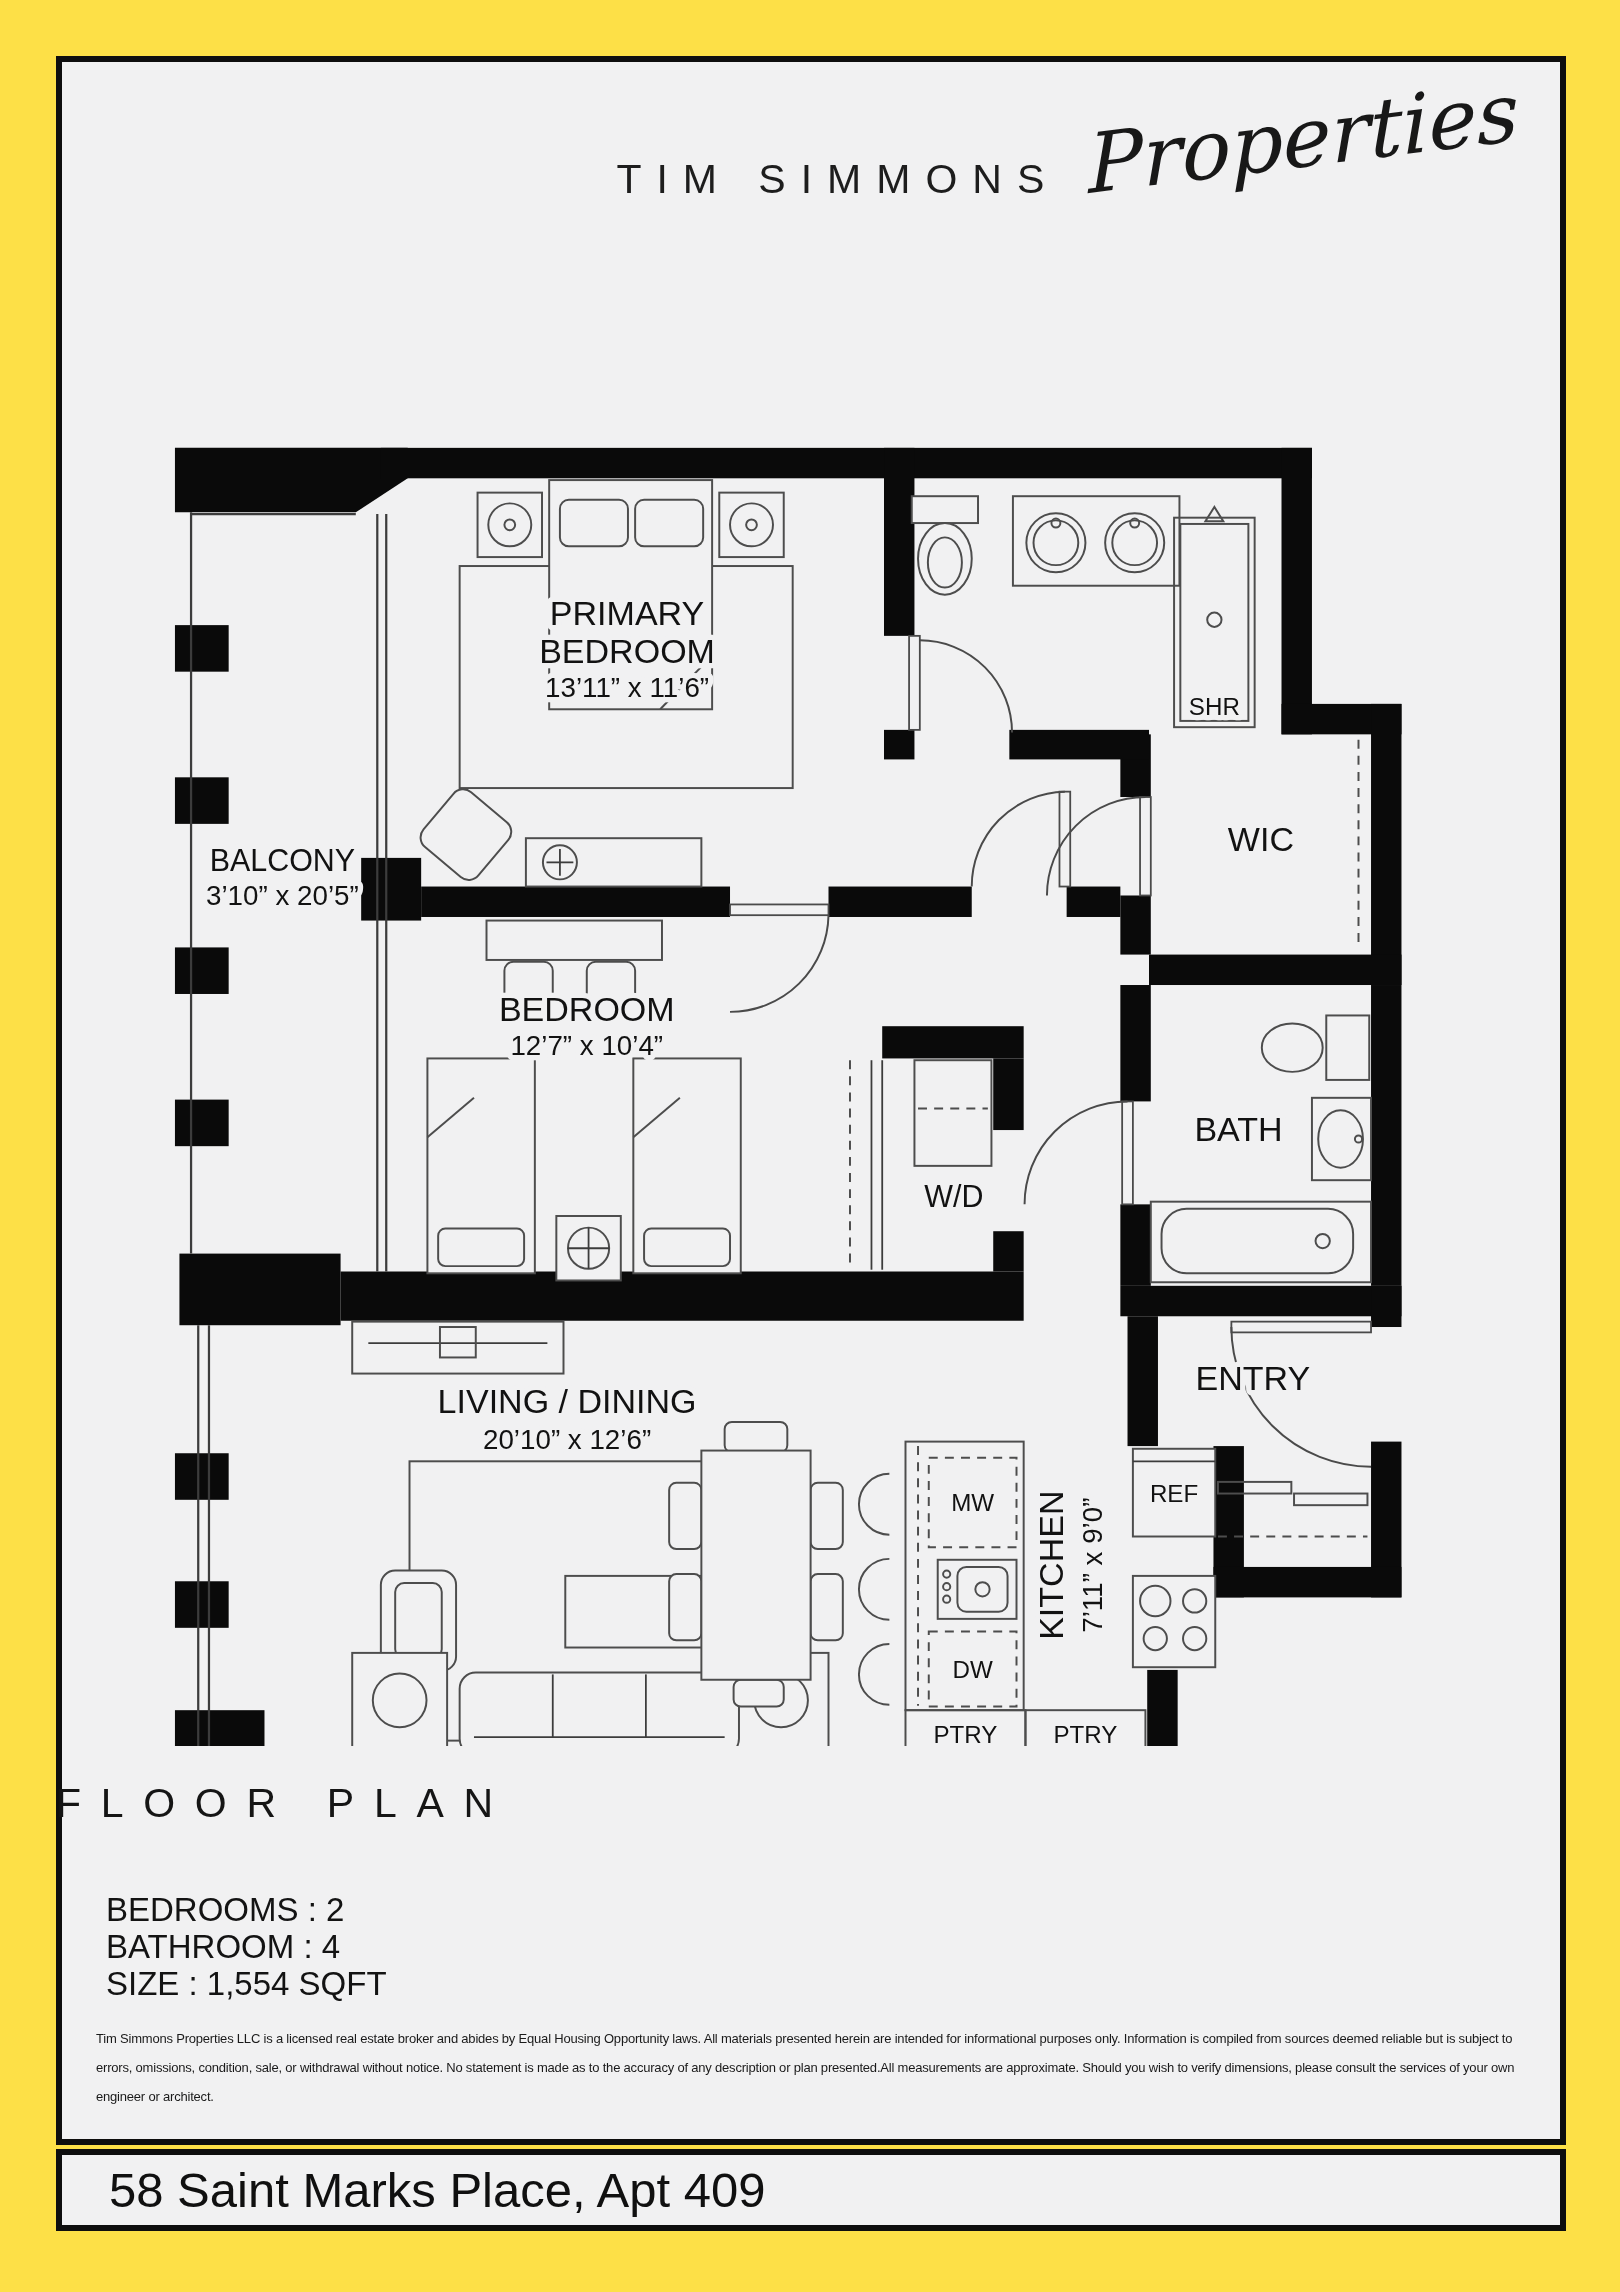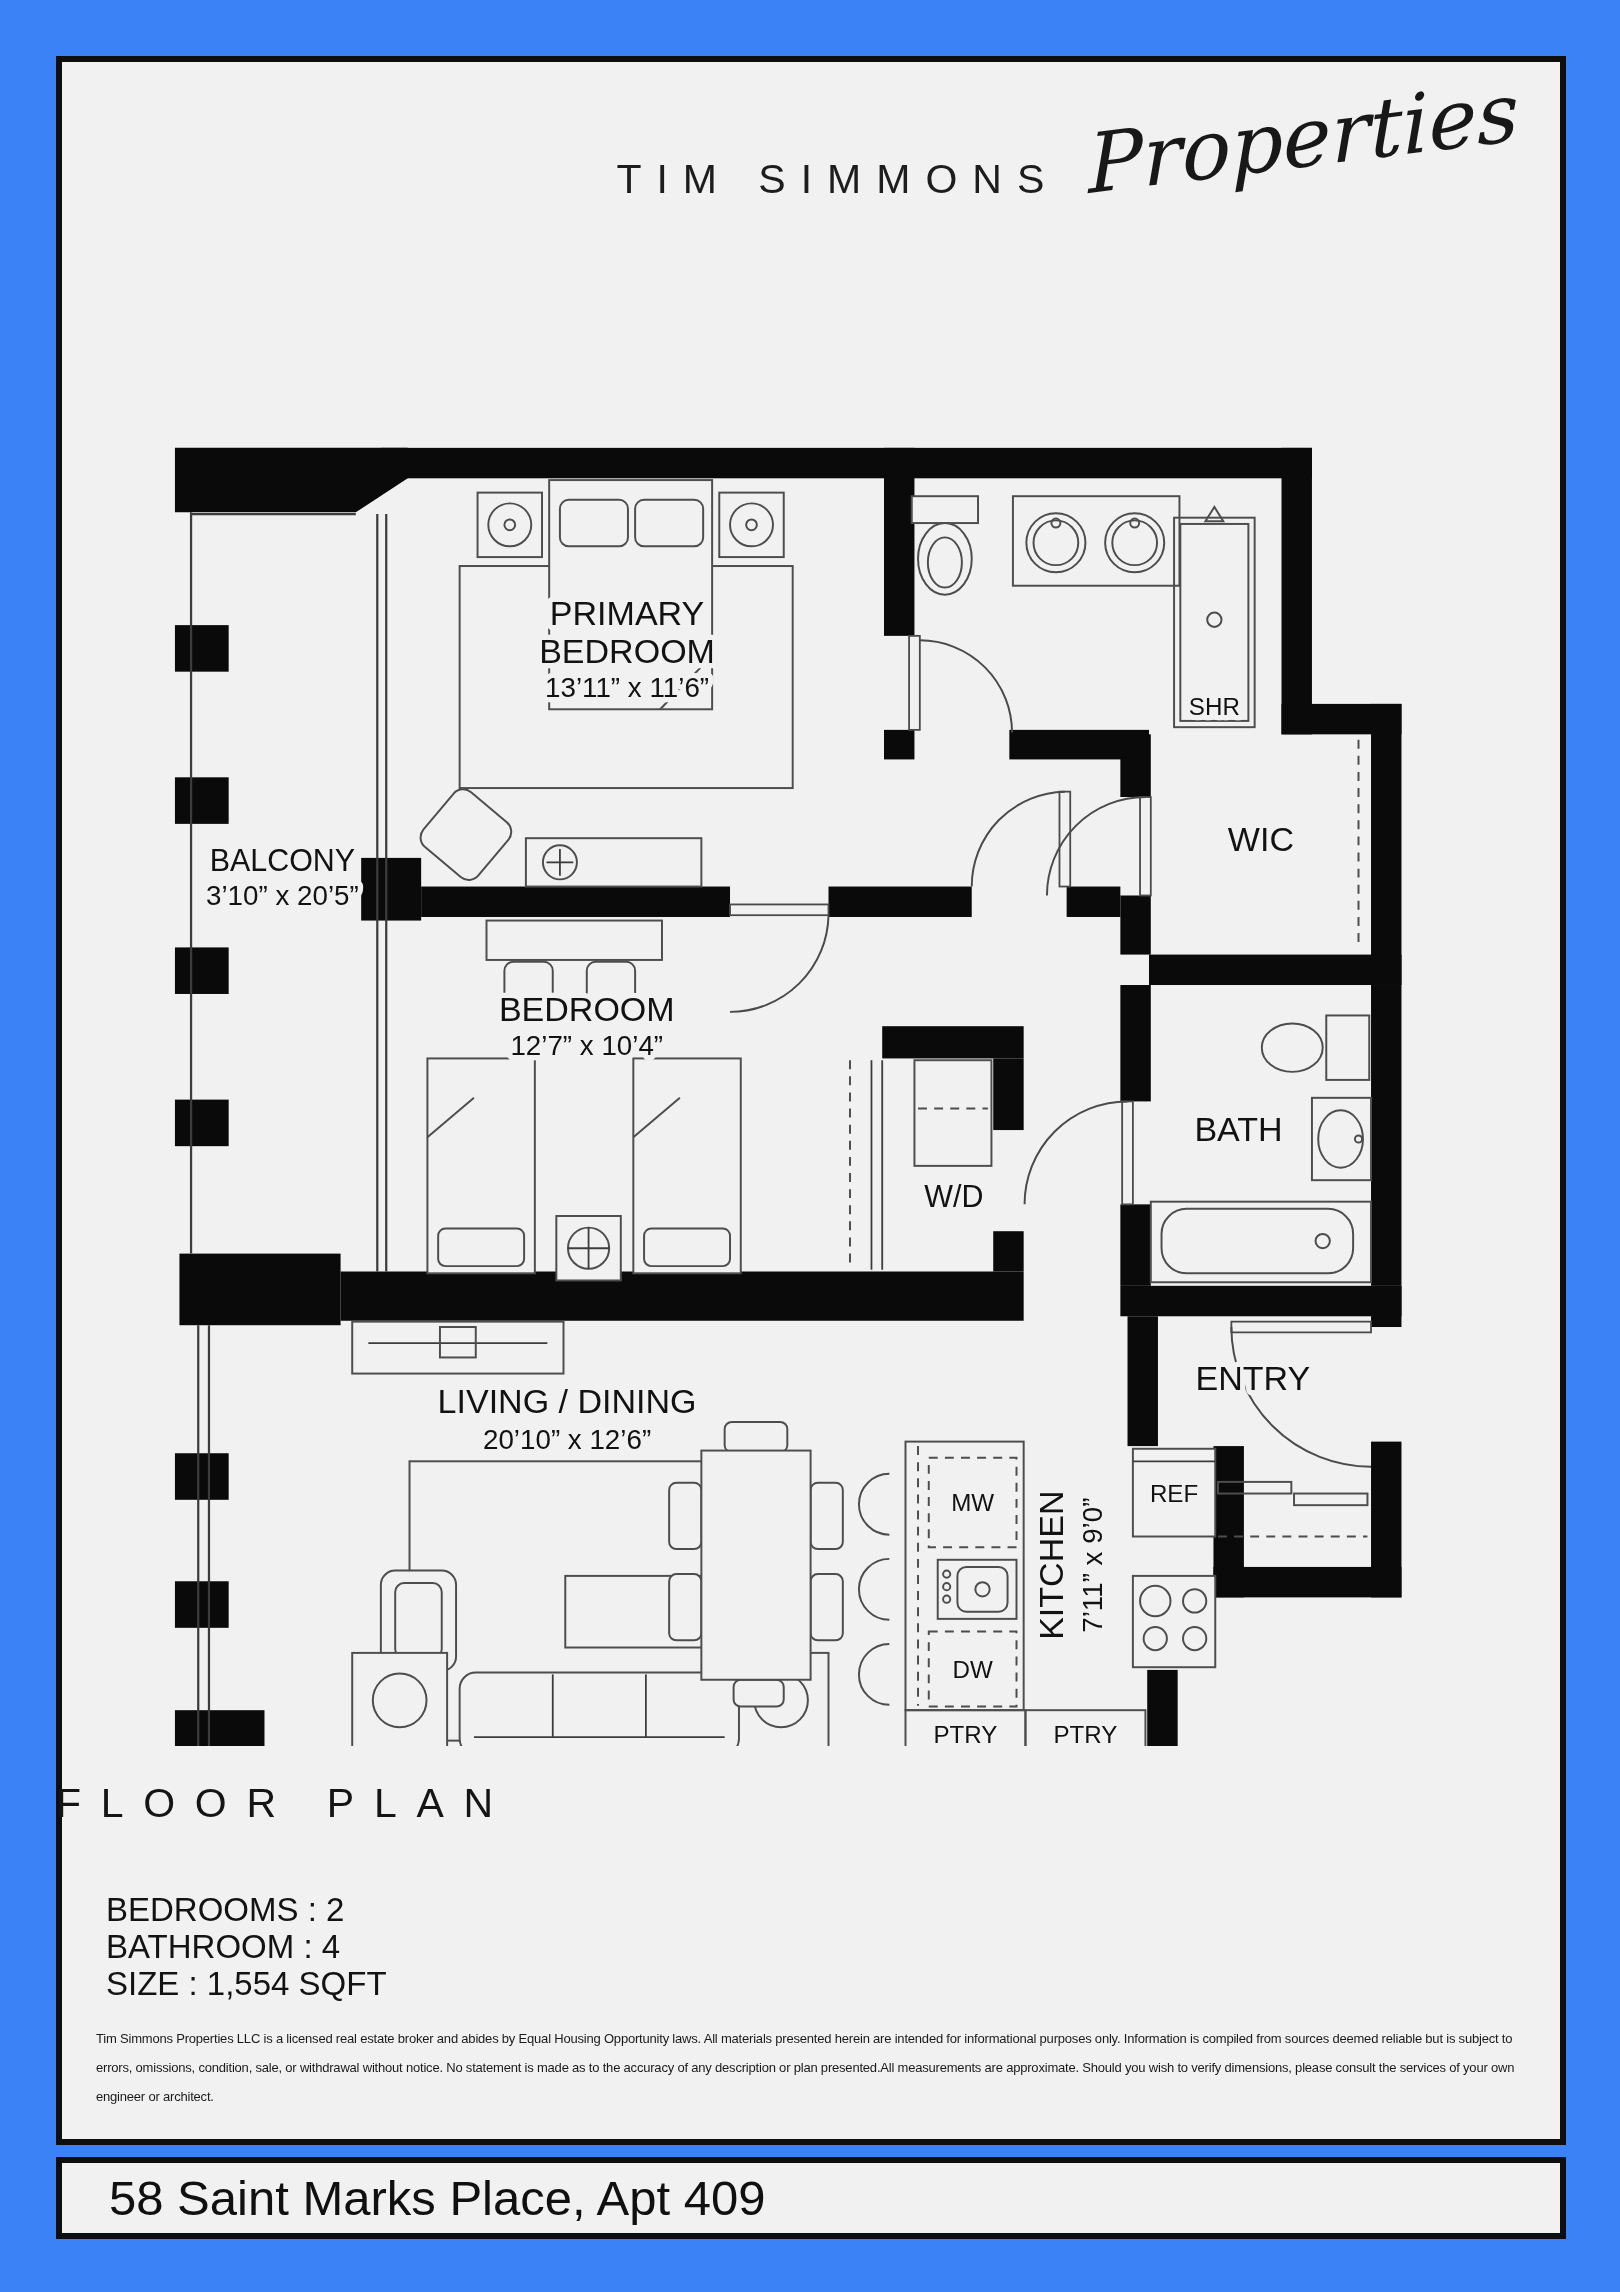--- a/index.html
+++ b/index.html
@@ -1,17 +1,17 @@
 <!DOCTYPE html>
 <html style="font-size:14.3px"><head>
 <meta charset="utf-8">
 <style>
   html,body{margin:0;padding:0;background:#d9d9db;}
   .page{
-    position:relative;width:1620px;height:2293px;background:#3b82f6;
+    position:relative;width:1620px;height:2293px;background:#fde047;
     font-family:"Liberation Sans",sans-serif;overflow:hidden;color:#141414;
   }
   .frame{
     position:absolute;left:56px;top:56px;width:1510px;height:2089px;
     border:6.3px solid #0e0e0e;box-sizing:border-box;background:#f1f1f2;
   }
   .logo{
     position:absolute;top:124px;right:97px;display:flex;align-items:flex-start;gap:30px;
   }
   .logo-name{
@@ -31,21 +31,21 @@
   .details{
     position:absolute;left:106px;top:1870px;font-size:33px;line-height:37px;color:#131313;margin-top:21px;
   }
   .disclaimer{
     position:absolute;left:96px;top:2024px;width:1426px;
     font-size:13px;line-height:29px;letter-spacing:-0.2px;color:#1a1a1a;
   }
   .footer{
     position:absolute;left:56px;top:2149px;width:1510px;height:82px;
     border:6.3px solid #0e0e0e;box-sizing:border-box;background:#f1f1f2;
-    display:flex;align-items:center;padding-left:47px;margin-top:8px;
+    display:flex;align-items:center;padding-left:47px;
   }
   .footer-address{font-size:49px;color:#101010;}
   
   .walls{fill:#0a0a0a;stroke:none;}
   .glass line{stroke:#3c3c3c;stroke-width:2.5;}
   .thinline{stroke:#3c3c3c;stroke-width:2;}
   .furn{stroke:#4d4d4d;stroke-width:2.2;fill:#f1f1f2;}
   .furn-n{stroke:#4d4d4d;stroke-width:2.2;fill:none;}
   .dash{stroke:#4d4d4d;stroke-width:2.2;fill:none;stroke-dasharray:10 8;}
   .door{stroke:#4a4a4a;stroke-width:2.2;fill:none;}

